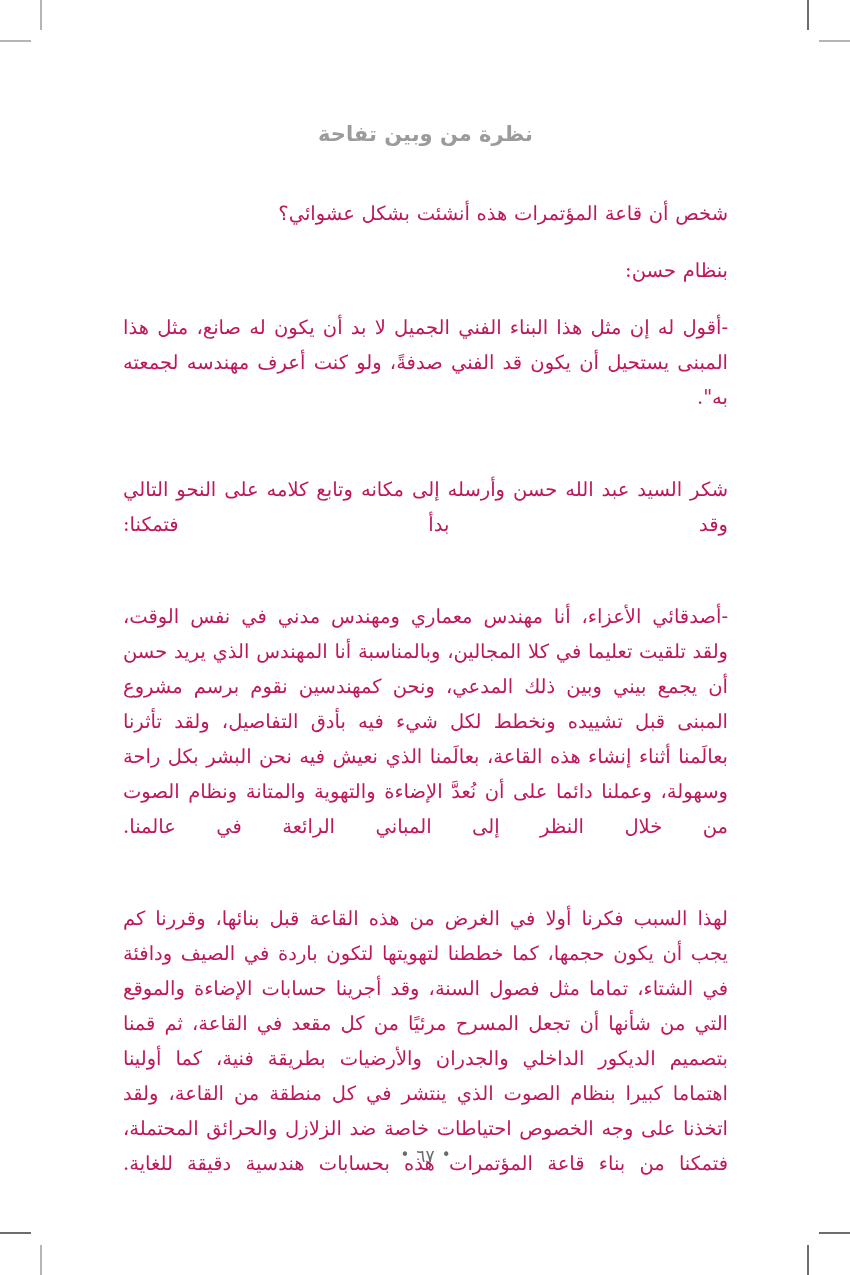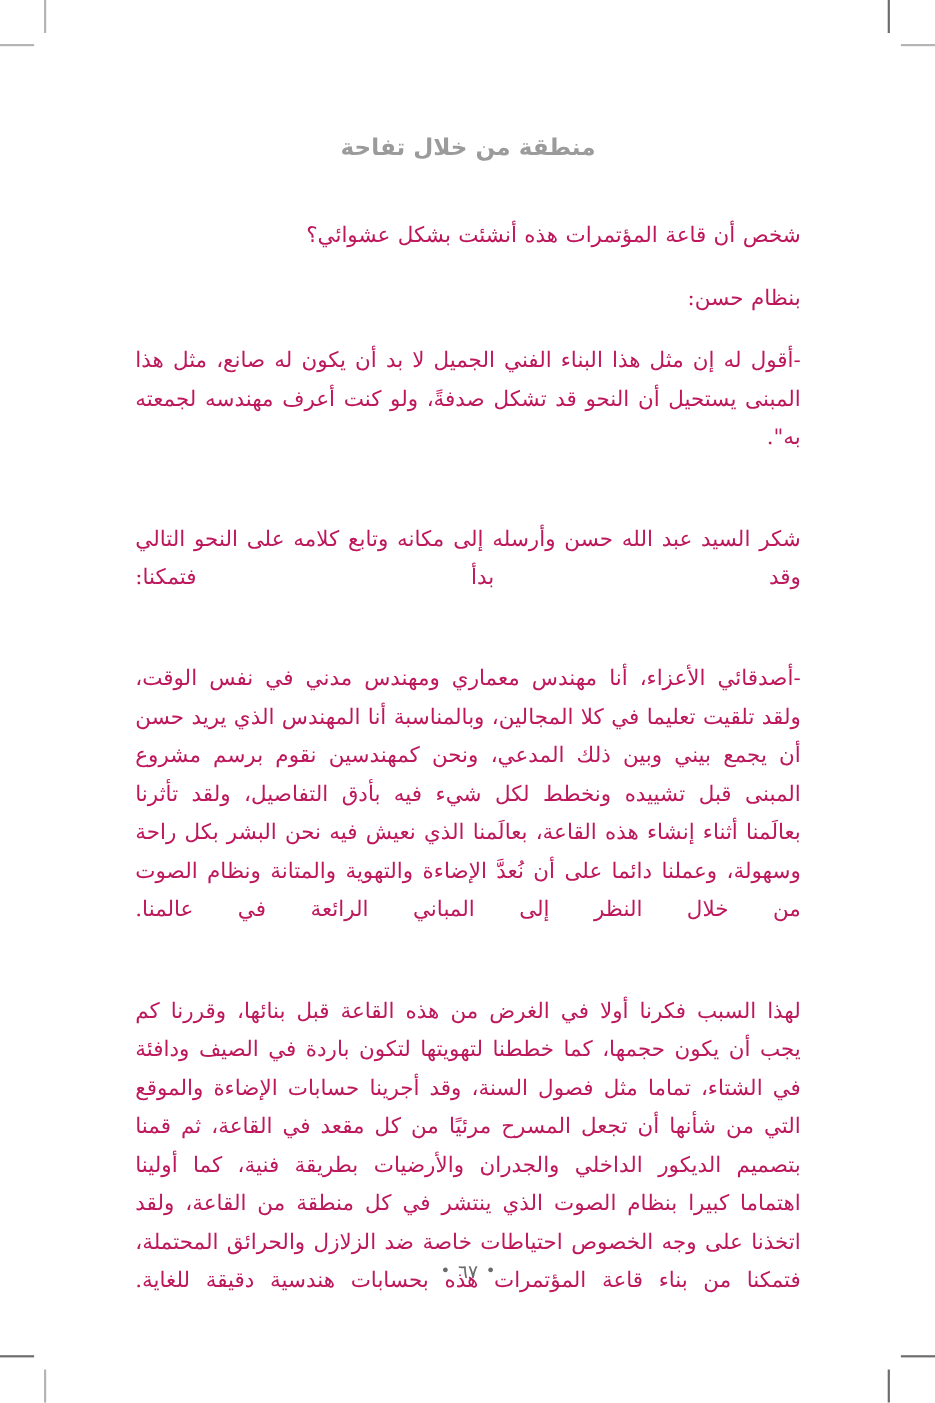--- a/index.html
+++ b/index.html
@@ -148,28 +148,28 @@
   <div class="crop-mark crop-h cm-tr-h"></div>
 
   <div class="crop-mark crop-h cm-bl-h dark"></div>
   <div class="crop-mark crop-v cm-bl-v"></div>
 
   <div class="crop-mark crop-h cm-br-h dark"></div>
   <div class="crop-mark crop-v cm-br-v dark"></div>
 
   <div id="content-column">
 
-    <div id="running-head">منطقة من خلال تفاحة</div>
+    <div id="running-head">نظرة من وبين تفاحة</div>
 
     <div id="body-text">
       <p class="para short">شخص أن قاعة المؤتمرات هذه أنشئت بشكل عشوائي؟</p>
 
       <p class="para short">بنظام حسن:</p>
 
-      <p class="para block">-أقول له إن مثل هذا البناء الفني الجميل لا بد أن يكون له صانع، مثل هذا المبنى يستحيل أن النحو قد تشكل صدفةً، ولو كنت أعرف مهندسه لجمعته به".</p>
+      <p class="para block">-أقول له إن مثل هذا البناء الفني الجميل لا بد أن يكون له صانع، مثل هذا المبنى يستحيل أن يكون قد الفني صدفةً، ولو كنت أعرف مهندسه لجمعته به".</p>
 
       <p class="para block">شكر السيد عبد الله حسن وأرسله إلى مكانه وتابع كلامه على النحو التالي وقد بدأ فتمكنا:</p>
 
       <p class="para block">-أصدقائي الأعزاء، أنا مهندس معماري ومهندس مدني في نفس الوقت، ولقد تلقيت تعليما في كلا المجالين، وبالمناسبة أنا المهندس الذي يريد حسن أن يجمع بيني وبين ذلك المدعي، ونحن كمهندسين نقوم برسم مشروع المبنى قبل تشييده ونخطط لكل شيء فيه بأدق التفاصيل، ولقد تأثرنا بعالَمنا أثناء إنشاء هذه القاعة، بعالَمنا الذي نعيش فيه نحن البشر بكل راحة وسهولة، وعملنا دائما على أن نُعدَّ الإضاءة والتهوية والمتانة ونظام الصوت من خلال النظر إلى المباني الرائعة في عالمنا.</p>
 
       <p class="para block">لهذا السبب فكرنا أولا في الغرض من هذه القاعة قبل بنائها، وقررنا كم يجب أن يكون حجمها، كما خططنا لتهويتها لتكون باردة في الصيف ودافئة في الشتاء، تماما مثل فصول السنة، وقد أجرينا حسابات الإضاءة والموقع التي من شأنها أن تجعل المسرح مرئيًا من كل مقعد في القاعة، ثم قمنا بتصميم الديكور الداخلي والجدران والأرضيات بطريقة فنية، كما أولينا اهتماما كبيرا بنظام الصوت الذي ينتشر في كل منطقة من القاعة، ولقد اتخذنا على وجه الخصوص احتياطات خاصة ضد الزلازل والحرائق المحتملة، فتمكنا من بناء قاعة المؤتمرات هذه بحسابات هندسية دقيقة للغاية.</p>
     </div>
 
     <div id="folio">
       <span class="dot">•</span><span class="folio-number">٦٧</span><span class="dot">•</span>

